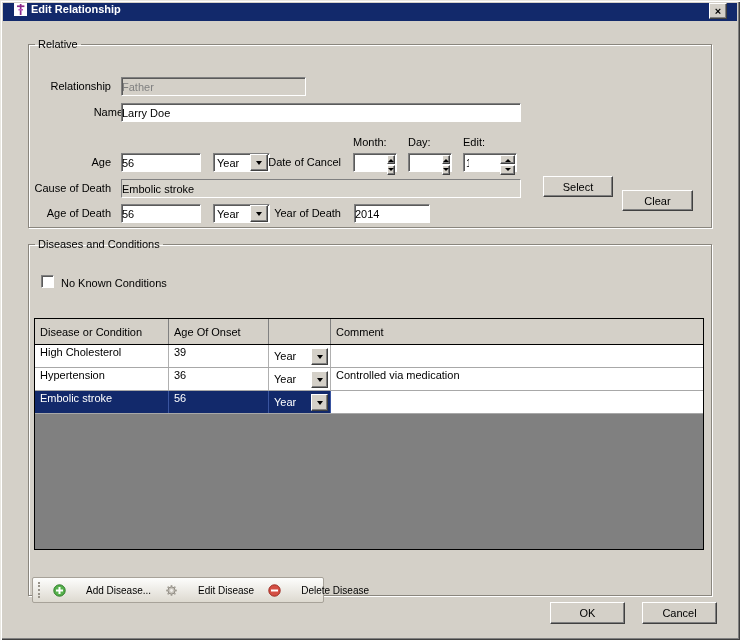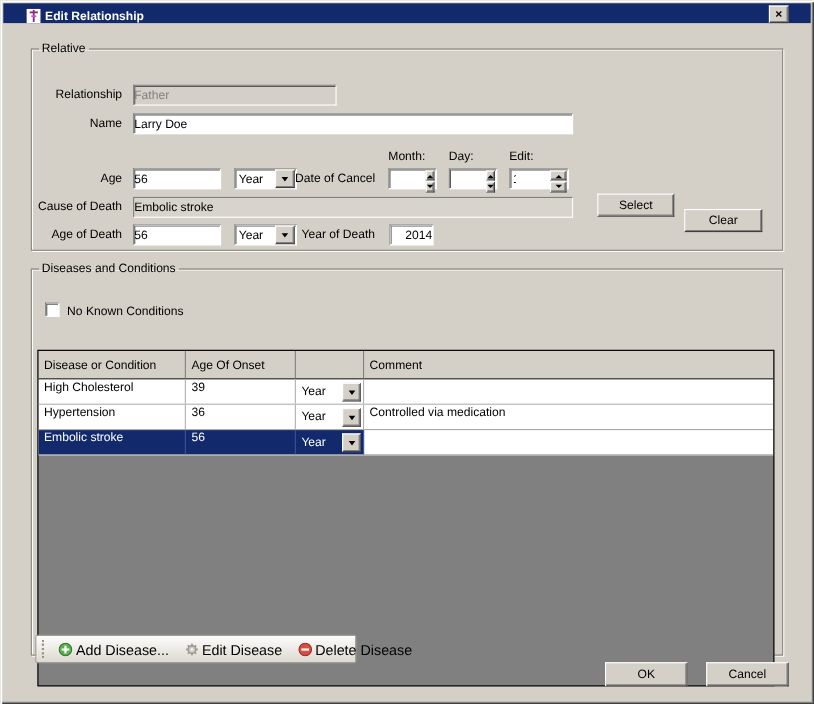--- a/index.html
+++ b/index.html
@@ -6,21 +6,21 @@
   .window {
     position:relative; width:740px; height:640px; box-sizing:border-box;
     background:#d4d0c8; overflow:hidden;
     font-family:"Liberation Sans", sans-serif; font-size:11px; color:#000;
     box-shadow: inset 1px 1px 0 #e9e7e1, inset 2px 2px 0 #ffffff,
                 inset -1px -1px 0 #404040, inset -2px -2px 0 #808080;
   }
   
   .titlebar {
     position:absolute; left:3px; top:3px; right:3px; height:18px;
-    background:#12296b; display:flex; align-items:flex-end; padding:0 20px; box-sizing:border-box;
+    background:#12296b; display:flex; align-items:flex-start; padding:0 10px; box-sizing:border-box;
   }
   .app-icon { width:13px; height:13px; margin-left:1px; flex:0 0 auto; }
   .title-text { color:#fff; font-weight:bold; font-size:11px; margin-left:4px; flex:1;
                 white-space:nowrap; overflow:hidden; }
   .close-btn {
     width:16px; height:14px; flex:0 0 auto; background:#d4d0c8;
     border:1px solid; border-color:#ffffff #404040 #404040 #ffffff;
     box-shadow: inset -1px -1px 0 #808080;
     display:flex; align-items:center; justify-content:center;
     font-size:11px; font-weight:bold; line-height:1; color:#000;
@@ -84,21 +84,21 @@
     box-shadow: inset -1px -1px 0 #808080;
     display:flex; align-items:center; justify-content:center;
   }
   .cb {
     position:absolute; width:13px; height:13px; box-sizing:border-box; background:#fff;
     border:1px solid; border-color:#808080 #ffffff #ffffff #808080;
     box-shadow: inset 1px 1px 0 #5a5a5a;
   }
   
   .grid {
-    position:absolute; left:5px; top:68px; width:670px; height:306px; box-sizing:border-box;
+    position:absolute; left:5px; top:68px; width:670px; height:232px; box-sizing:border-box;
     border:1px solid #000; background:#808080; overflow:hidden;
   }
   .g-header { display:flex; height:26px; background:#d4d0c8; border-bottom:1px solid #000; box-sizing:border-box; }
   .g-hcell { box-sizing:border-box; border-right:1px solid #808080; padding:7px 4px 0 5px;
              white-space:nowrap; overflow:hidden; }
   .g-row { display:flex; height:23px; background:#fff; border-bottom:1px solid #a8a8a8; box-sizing:border-box; }
   .g-cell { box-sizing:border-box; border-right:1px solid #b0b0b0; padding:1px 4px 0 5px;
             white-space:nowrap; overflow:hidden; }
   .w1 { width:134px; } .w2 { width:100px; } .w3 { width:62px; } .w4 { flex:1; border-right:none; }
   .unit-cell { display:flex; align-items:center; justify-content:space-between; padding:2px 2px 2px 5px; }
@@ -106,23 +106,23 @@
     background:#12296b; color:#fff; border-right-color:#3a55a0;
   }
   
   .toolbar {
     position:absolute; left:3px; top:327px; width:292px; height:26px; box-sizing:border-box;
     background:linear-gradient(#fdfdfc,#ddd9d0);
     border:1px solid #a7a299; border-radius:2px;
     display:flex; align-items:center; padding:0 4px;
   }
   .grip { width:2px; height:16px; border-left:2px dotted #98938a; margin:0 6px 0 1px; }
-  .tool-btn { display:flex; align-items:center; gap:3px; padding:2px 7px; white-space:nowrap;
+  .tool-btn { display:flex; align-items:center; gap:20px; padding:2px 7px; white-space:nowrap;
               background:transparent; border:none; font-family:"Liberation Sans", sans-serif;
-              font-size:13px; color:#000; }
+              font-size:10px; color:#000; }
   .ticon { width:13px; height:13px; flex:0 0 auto; }
 </style>
 </head>
 <body>
 
 <div class="window">
 
   <div class="titlebar">
     <svg class="app-icon" viewBox="0 0 13 13">
       <rect x="0" y="0" width="13" height="13" fill="#ffffff"></rect>
@@ -135,21 +135,21 @@
       <span>×</span>
     </div>
   </div>
 
   <fieldset style="left:28px; top:38px; width:684px; height:190px;">
     <legend>Relative</legend>
 
     <div class="lbl r" style="left:0; top:30px; width:87px;">Relationship</div>
     <input class="tb disabled" style="left: 92px; top: 27px; width: 185px;" readonly="" value="Father">
 
-    <div class="lbl r" style="left:0; top:56px; width:87px;">Name</div>
+    <div class="lbl r" style="left:12px; top:56px; width:87px;">Name</div>
     <input class="tb" style="left: 92px; top: 53px; width: 400px;" value="Larry Doe">
 
     <div class="lbl" style="left:324px; top:86px;">Month:</div>
     <div class="lbl" style="left:379px; top:86px;">Day:</div>
     <div class="lbl" style="left:434px; top:86px;">Edit:</div>
 
     <div class="lbl r" style="left:0; top:106px; width:87px;">Age</div>
     <input class="tb" style="left: 92px; top: 103px; width: 80px;" value="56">
     <div class="combo" style="left:184px; top:103px; width:57px;">
       <span class="combo-text">Year</span>
@@ -205,21 +205,21 @@
 
     <div class="lbl r" style="left:0; top:157px; width:87px;">Age of Death</div>
     <input class="tb" style="left: 92px; top: 154px; width: 80px;" value="56">
     <div class="combo" style="left:184px; top:154px; width:57px;">
       <span class="combo-text">Year</span>
       <span class="combo-btn">
           <span class="tri-down"></span>
         </span>
     </div>
     <div class="lbl r" style="left:217px; top:157px; width:100px;">Year of Death</div>
-    <input class="tb" style="left: 325px; top: 154px; width: 40px; text-align: right;" value="2014">
+    <input class="tb" style="left: 325px; top: 154px; width: 76px;" value="2014">
   </fieldset>
 
   <fieldset style="left:28px; top:238px; width:684px; height:358px;">
     <legend>Diseases and Conditions</legend>
 
     <div class="cb" style="left:12px; top:25px;"></div>
     <div class="lbl" style="left:32px; top:27px;">No Known Conditions</div>
 
     <div class="grid">
       <div class="g-header">

